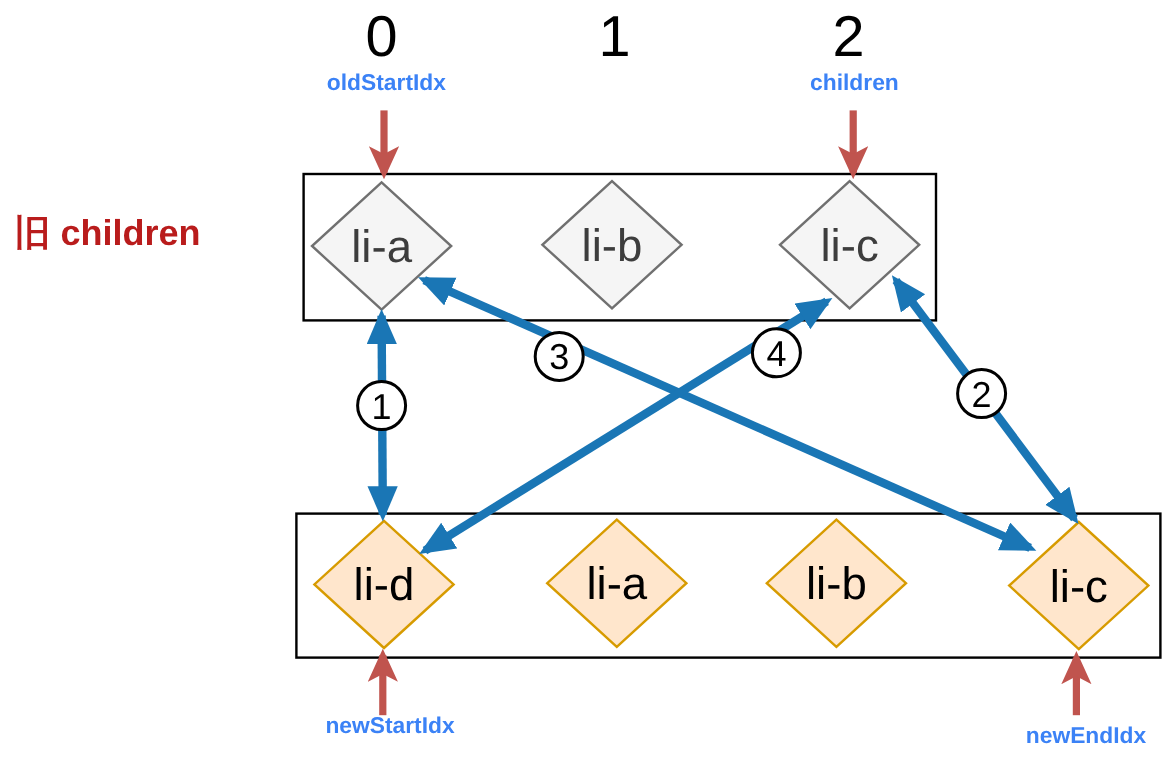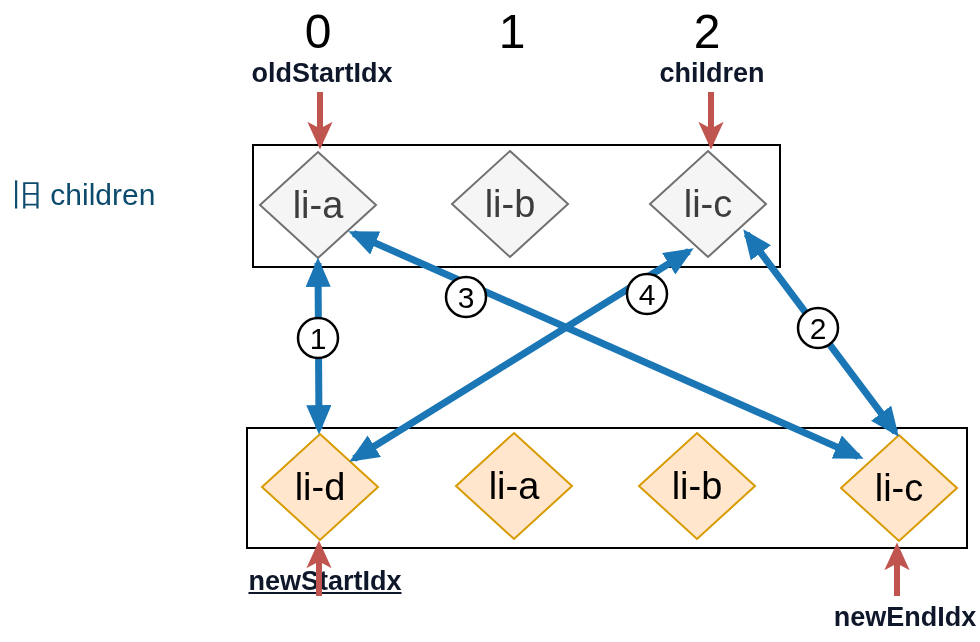--- a/index.html
+++ b/index.html
@@ -3,39 +3,39 @@
 <meta charset="utf-8">
 <style>
   html,body{margin:0;padding:0;background:#ffffff;}
   .canvas{
     position:relative;width:980px;height:642px;background:#ffffff;overflow:hidden;
     font-family:"Liberation Sans","DejaVu Sans",sans-serif;color:#000;
   }
   .abs{position:absolute;white-space:nowrap;line-height:1;}
   .ctr{transform:translateX(-50%);}
   .index-num{font-size:48px;font-weight:400;color:#000;}
-  .ptr-label{font-size:27px;font-weight:700;color:#0f172a;}
-  .row-label{font-size:30px;font-weight:400;color:#0c4a6e;}
+  .ptr-label{font-size:19px;font-weight:700;color:#3b82f6;}
+  .row-label{font-size:30px;font-weight:700;color:#b91c1c;}
   svg{position:absolute;left:0;top:0;}
   .node-text{font-size:38px;fill:#3d3d3d;}
   .node-text-new{font-size:38px;fill:#000000;}
   .step-num{font-size:30px;fill:#000000;}
 </style>
 </head>
 <body>
 
 <div class="canvas">
 
   <div class="abs ctr index-num" style="left:318px;top:8px;">0</div>
   <div class="abs ctr index-num" style="left:512px;top:8px;">1</div>
   <div class="abs ctr index-num" style="left:707px;top:8px;">2</div>
 
   <div class="abs ctr ptr-label" style="left:322px;top:60px;">oldStartIdx</div>
   <div class="abs ctr ptr-label" style="left:712px;top:60px;">children</div>
-  <div class="abs ctr ptr-label" style="left:325px;top:568px;text-decoration:underline;">newStartIdx</div>
+  <div class="abs ctr ptr-label" style="left:325px;top:596px;">newStartIdx</div>
   <div class="abs ctr ptr-label" style="left:905px;top:604px;">newEndIdx</div>
 
   <div class="abs row-label" style="left:12px;top:180px;">旧 children</div>
 
   <svg width="980" height="642" viewBox="0 0 980 642">
     <defs>
       <marker id="mblue" viewBox="0 0 5 4" markerWidth="5" markerHeight="4" refX="3.4" refY="1.8" orient="auto-start-reverse" markerUnits="strokeWidth">
         <path d="M0,0 L4.2,1.8 L0,3.6 Z" fill="#1a76b5"></path>
       </marker>
       <marker id="mred" viewBox="0 0 5 4.6" markerWidth="5" markerHeight="4.6" refX="3.7" refY="2.1" orient="auto-start-reverse" markerUnits="strokeWidth">

